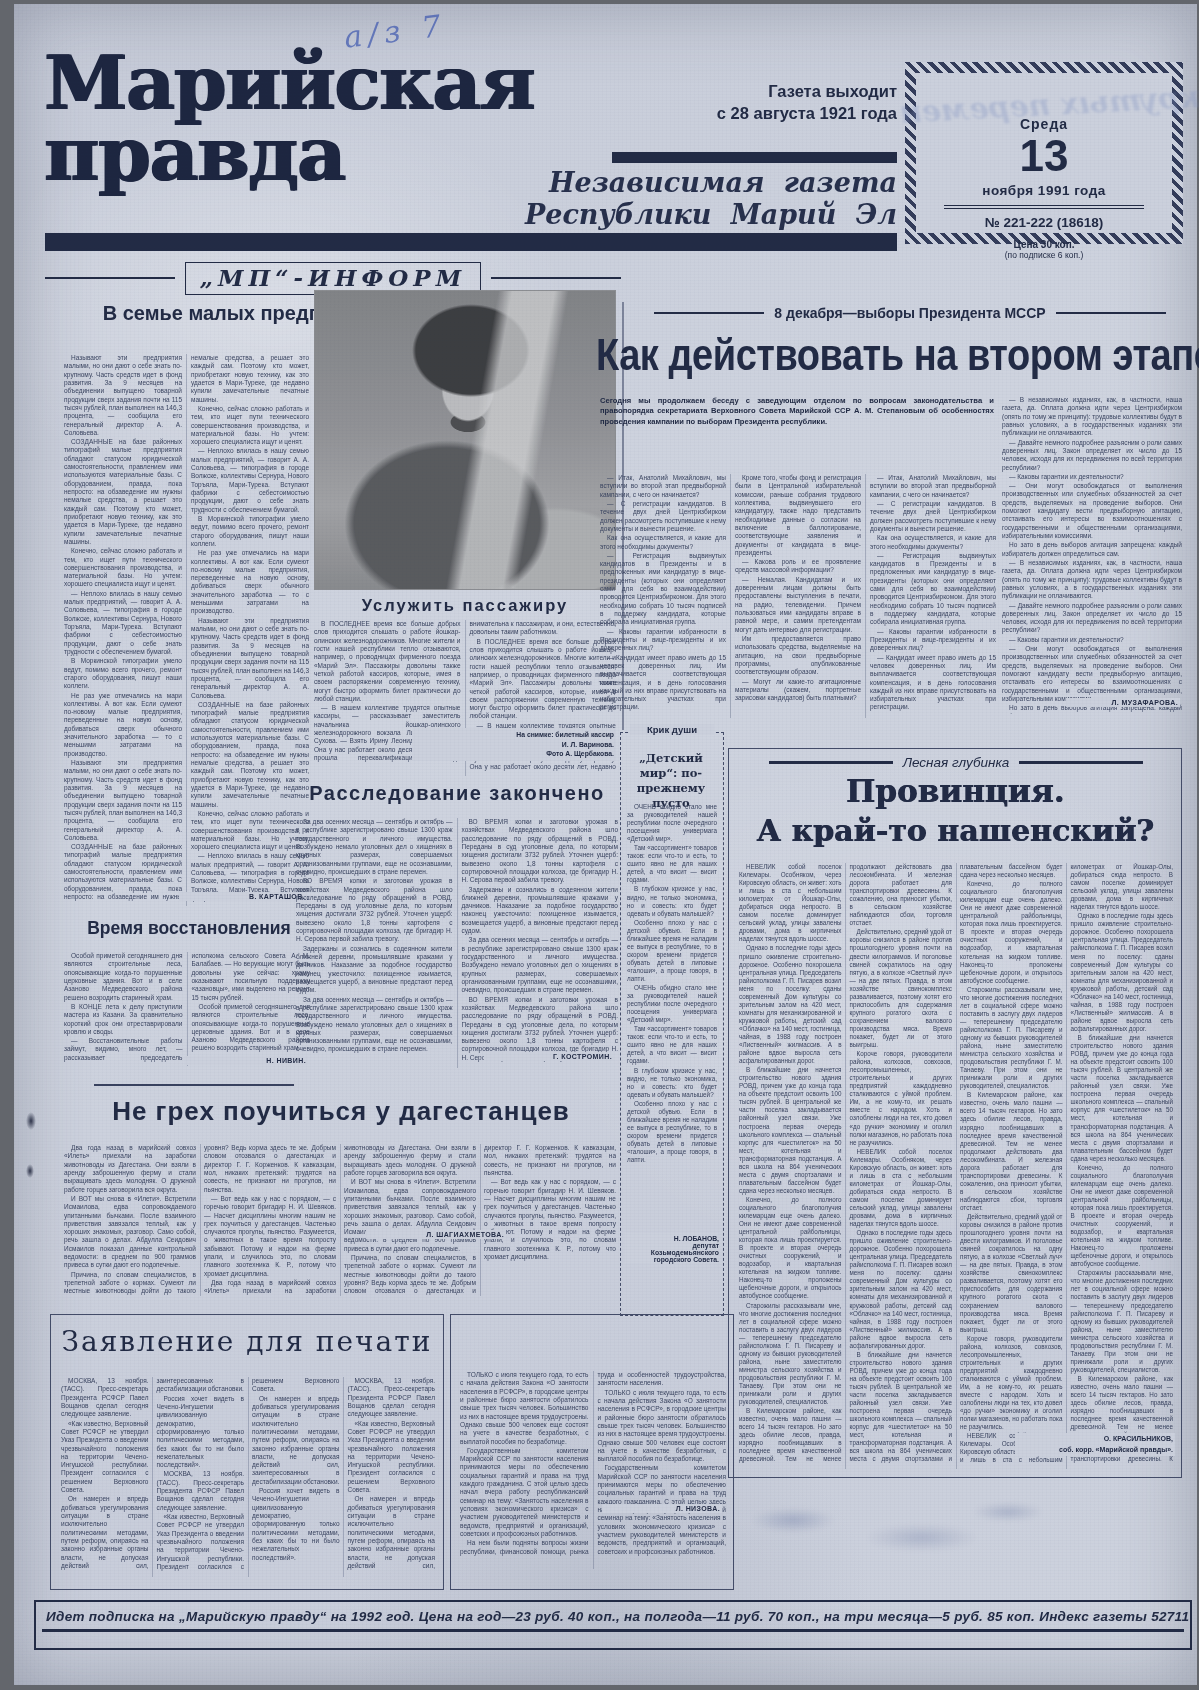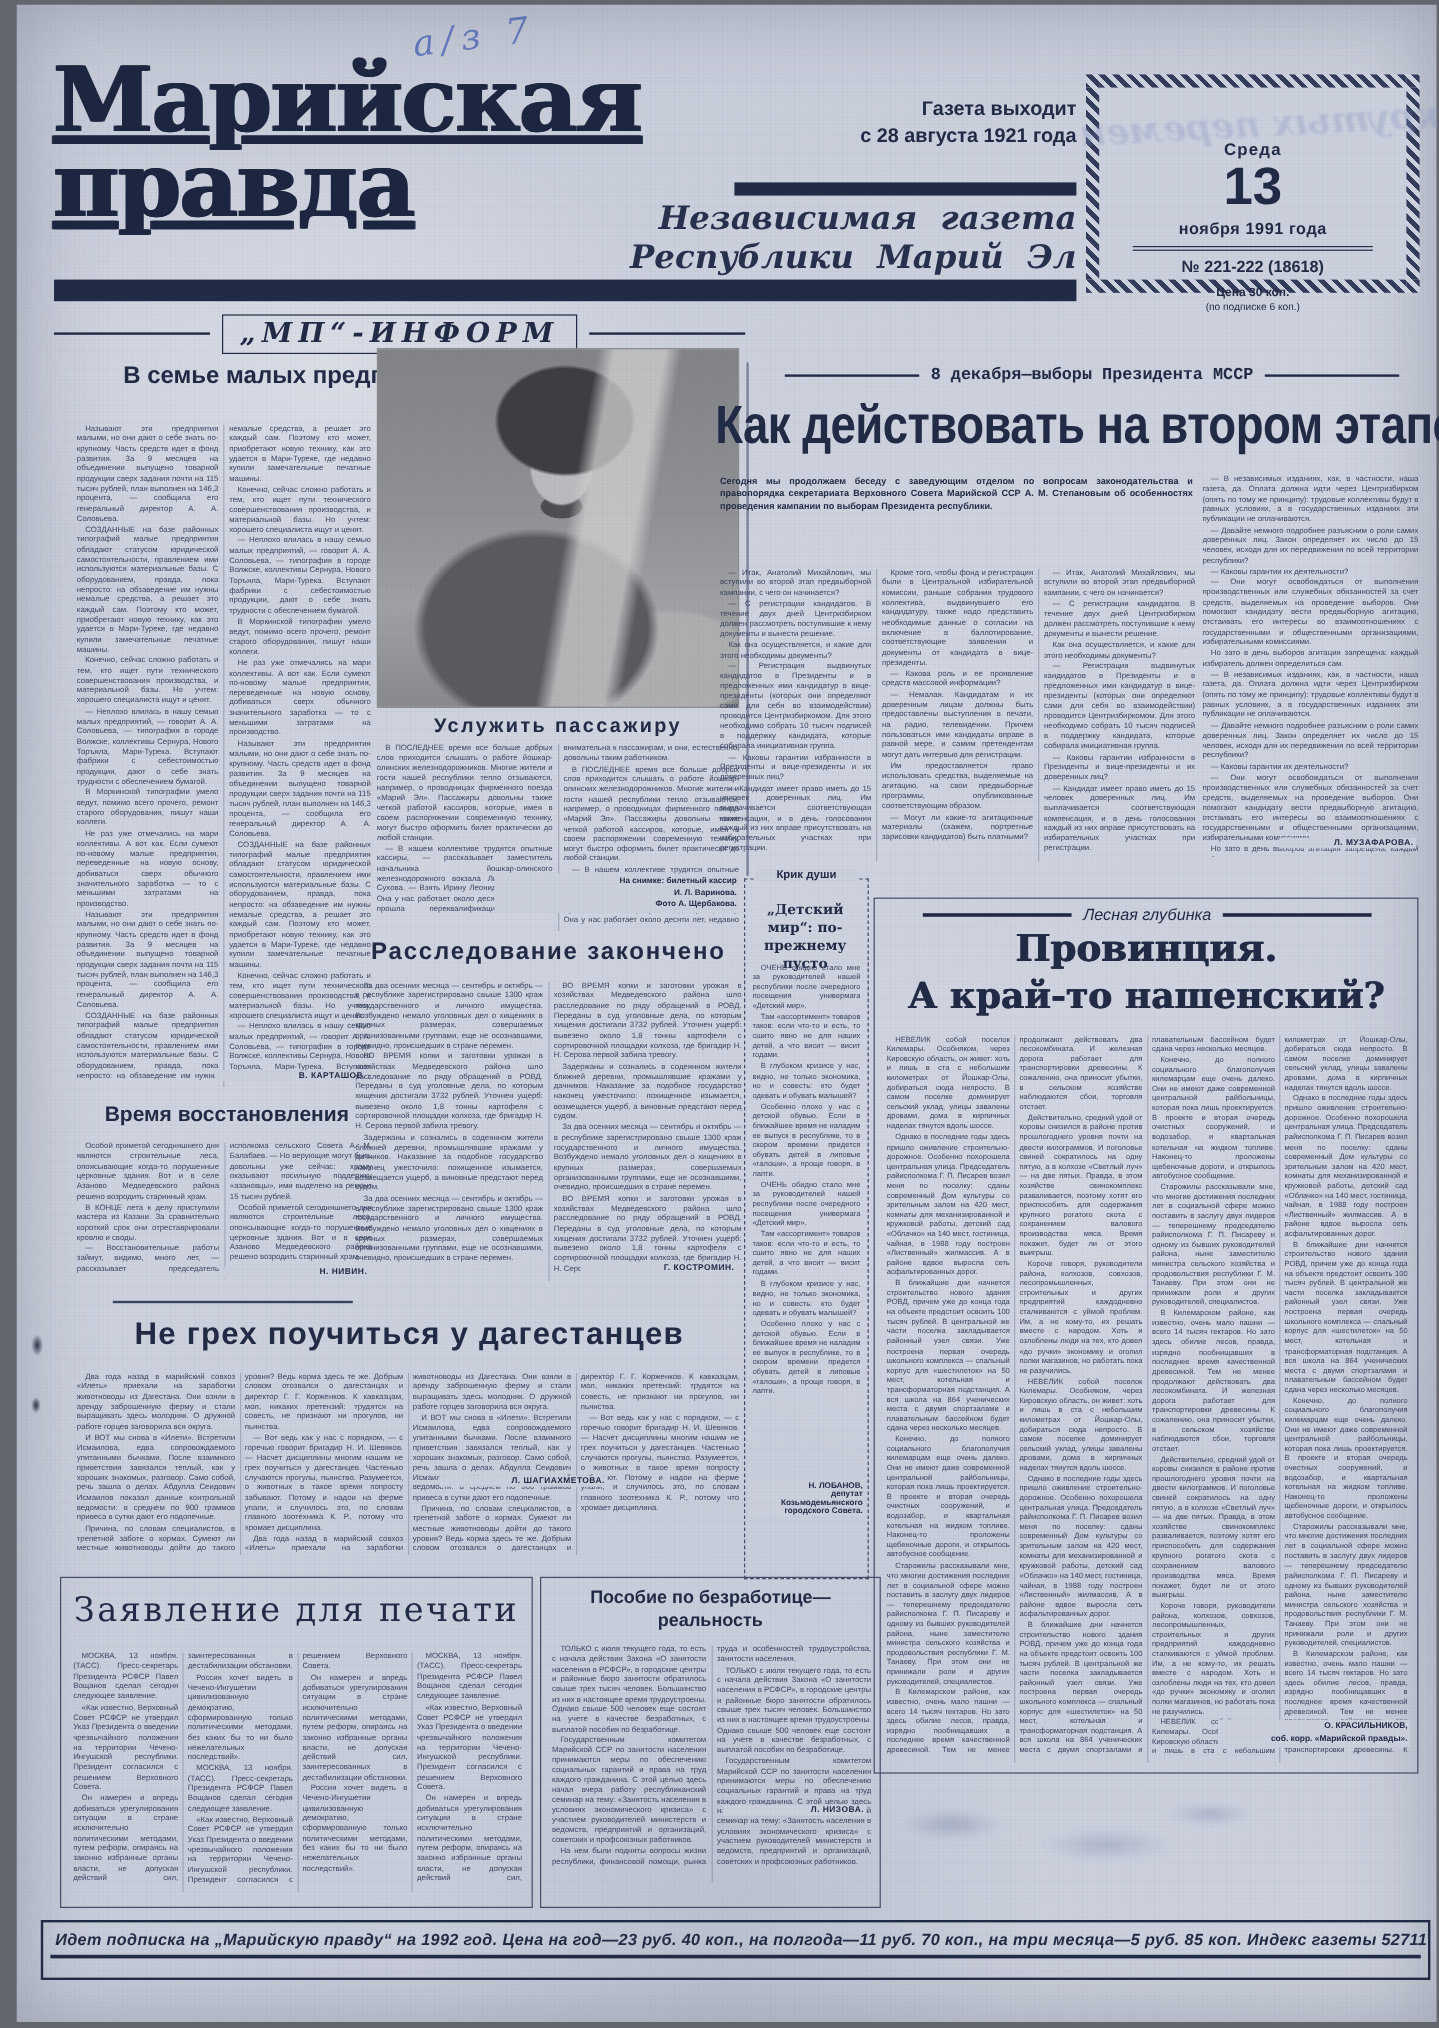--- a/index.html
+++ b/index.html
@@ -89,21 +89,21 @@
     filter:blur(2px);}
   .speck{background:radial-gradient(closest-side,#2c3248,transparent);border-radius:50%;}
 </style>
 </head>
 <body>
 
 <div class="scan">
 
   <div class="abs hand" style="left:330px;top:0;width:260px;height:46px;">а/з  7</div>
 
-  <div class="abs mast-title" style="left:30px;top:44px;width:640px;text-decoration:underline;">
+  <div class="abs mast-title" style="left:30px;top:44px;width:640px;">
     <div>Марийская</div>
     <div>правда</div>
   </div>
   <div class="abs founded" style="left:596px;top:76px;width:287px;">
     <div>Газета выходит</div>
     <div>с 28 августа 1921 года</div>
   </div>
   <div class="abs bar" style="left:598px;top:148px;width:285px;height:11px;"></div>
   <div class="abs subtitle" style="left:500px;top:163px;width:383px;">
     <div>Независимая газета</div>
@@ -225,37 +225,33 @@
           <p class="para">Он намерен и впредь добиваться урегулирования ситуации в стране исключительно политическими методами, путем реформ, опираясь на законно избранные органы власти, не допуская действий сил, заинтересованных в дестабилизации обстановки.</p>
           <p class="para">Россия хочет видеть в Чечено-Ингушетии цивилизованную демократию, сформированную только политическими методами, без каких бы то ни было нежелательных последствий».</p>
           <p class="para">МОСКВА, 13 ноября. (ТАСС). Пресс-секретарь Президента РСФСР Павел Вощанов сделал сегодня следующее заявление.</p>
           <p class="para">«Как известно, Верховный Совет РСФСР не утвердил Указ Президента о введении чрезвычайного положения на территории Чечено-Ингушской республики. Президент согласился с решением Верховного Совета.</p>
           <p class="para">Он намерен и впредь добиваться урегулирования ситуации в стране исключительно политическими методами, путем реформ, опираясь на законно избранные органы власти, не допуская действий сил, заинтересованных в дестабилизации обстановки.</p>
         </div>
     </div>
   </div>
 
   <div class="abs boxed" style="left:436px;top:1310px;width:284px;height:276px;">
-    <div class="hl center" style="margin-top:8px;font-size:15px;line-height:1.25;">
-      <div>Пособие по безработице—</div>
-      <div>реальность</div>
-    </div>
     <div class="body-txt" style="position:absolute;left:9px;top:56px;width:266px;height:198px;">
       <div class="cols2">
           <p class="para">ТОЛЬКО с июля текущего года, то есть с начала действия Закона «О занятости населения в РСФСР», в городские центры и районные бюро занятости обратилось свыше трех тысяч человек. Большинство из них в настоящее время трудоустроены. Однако свыше 500 человек еще состоят на учете в качестве безработных, с выплатой пособия по безработице.</p>
           <p class="para">Государственным комитетом Марийской ССР по занятости населения принимаются меры по обеспечению социальных гарантий и права на труд каждого гражданина. С этой целью здесь начал вчера работу республиканский семинар на тему: «Занятость населения в условиях экономического кризиса» с участием руководителей министерств и ведомств, предприятий и организаций, советских и профсоюзных работников.</p>
           <p class="para">На нем были подняты вопросы жизни республики, финансовой помощи, рынка труда и особенностей трудоустройства, занятости населения.</p>
           <p class="para">ТОЛЬКО с июля текущего года, то есть с начала действия Закона «О занятости населения в РСФСР», в городские центры и районные бюро занятости обратилось свыше трех тысяч человек. Большинство из них в настоящее время трудоустроены. Однако свыше 500 человек еще состоят на учете в качестве безработных, с выплатой пособия по безработице.</p>
           <p class="para">Государственным комитетом Марийской ССР по занятости населения принимаются меры по обеспечению социальных гарантий и права на труд каждого гражданина. С этой целью здесь начал вчера работу республиканский семинар на тему: «Занятость населения в условиях экономического кризиса» с участием руководителей министерств и ведомств, предприятий и организаций, советских и профсоюзных работников.</p>
         </div>
     </div>
   </div>
   <div class="byline" style="left:588px;top:1500px;width:120px;">Л. НИЗОВА.</div>
 
-  <div class="abs kicker hl" style="left:640px;top:300px;width:512px;height:18px;font-size:14px;font-family:Liberation Mono, monospace;">
+  <div class="abs kicker hl" style="left:640px;top:300px;width:512px;height:18px;font-size:14px;">
     <span>8 декабря—выборы Президента МССР</span>
   </div>
   <div class="abs hl main-title" style="left:582px;top:326px;width:590px;">Как действовать на втором этапе</div>
   <div class="abs lead" style="left:586px;top:392px;width:394px;height:74px;">Сегодня мы продолжаем беседу с заведующим отделом по вопросам законодательства и правопорядка секретариата Верховного Совета Марийской ССР А. М. Степановым об особенностях проведения кампании по выборам Президента республики.</div>
   <div class="abs body-txt" style="left:988px;top:392px;width:180px;height:318px;">
     <div style="height:100%;">
         <p class="para">— В независимых изданиях, как, в частности, наша газета, да. Оплата должна идти через Центризбирком (опять по тому же принципу): трудовые коллективы будут в равных условиях, а в государственных изданиях эти публикации не оплачиваются.</p>
         <p class="para">— Давайте немного подробнее разъясним о роли самих доверенных лиц. Закон определяет их число до 15 человек, исходя для их передвижения по всей территории республики?</p>
         <p class="para">— Каковы гарантии их деятельности?</p>
         <p class="para">— Они могут освобождаться от выполнения производственных или служебных обязанностей за счет средств, выделяемых на проведение выборов. Они помогают кандидату вести предвыборную агитацию, отстаивать его интересы во взаимоотношениях с государственными и общественными организациями, избирательными комиссиями.</p>

